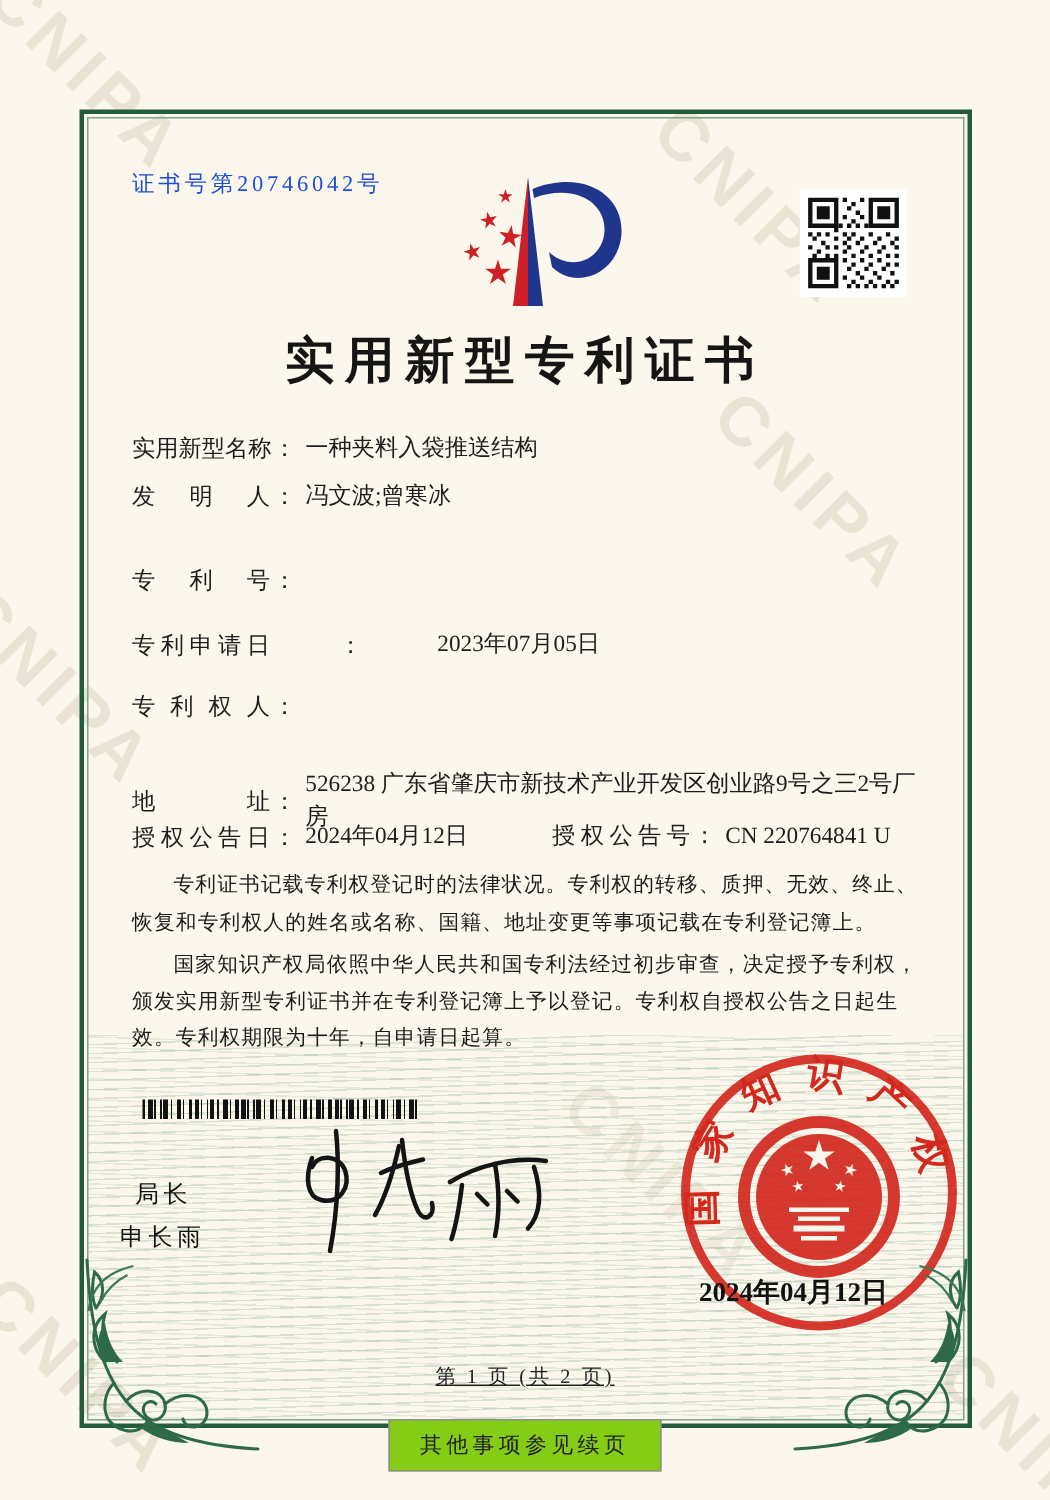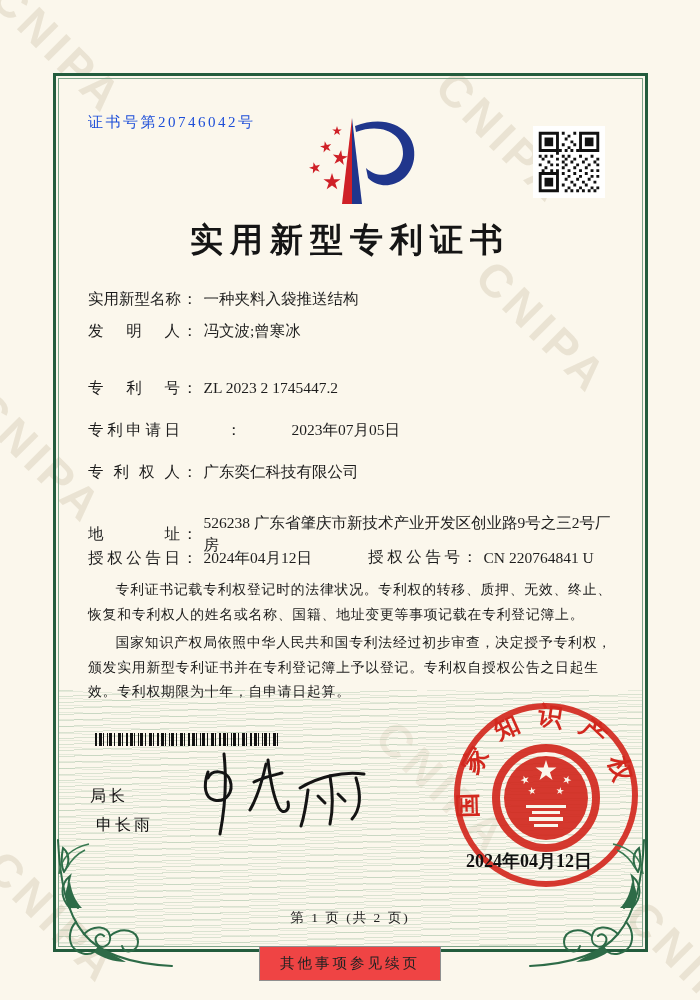--- a/index.html
+++ b/index.html
@@ -34,25 +34,25 @@
      background:repeating-linear-gradient(90deg,
        #121212 0 2px, rgba(0,0,0,0) 2px 4px,
        #121212 4px 7px, rgba(0,0,0,0) 7px 8px,
        #121212 8px 9px, rgba(0,0,0,0) 9px 12px,
        #121212 12px 13px, rgba(0,0,0,0) 13px 14px,
        #121212 14px 17px, rgba(0,0,0,0) 17px 19px,
        #121212 19px 20px, rgba(0,0,0,0) 20px 23px,
        #121212 23px 26px, rgba(0,0,0,0) 26px 27px,
        #121212 27px 28px, rgba(0,0,0,0) 28px 31px);}
   .signer-title{position:absolute;left:90px;top:786px;font:16px "Liberation Sans",sans-serif;letter-spacing:3px;color:#111;}
-  .signer-name{position:absolute;left:96px;top:815px;font:16px "Liberation Sans",sans-serif;letter-spacing:3px;color:#111;}
+  .signer-name{position:absolute;left:80px;top:815px;font:16px "Liberation Sans",sans-serif;letter-spacing:3px;color:#111;}
   .signature{position:absolute;left:180px;top:748px;}
   .seal{position:absolute;left:452px;top:701px;}
-  .page-info{position:absolute;left:0;right:0;top:909px;text-align:center;font-size:13.5px;letter-spacing:2px;color:#222;}
-  .cont-box{position:absolute;left:50%;transform:translateX(-50%);top:946px;background:#ef4444;
+  .page-info{position:absolute;left:0;right:0;top:909px;text-align:center;font-size:13.5px;letter-spacing:2px;color:#222;text-decoration:underline;}
+  .cont-box{position:absolute;left:50%;transform:translateX(-50%);top:946px;background:#84cc16;
      border:1px solid #8f8f8f;padding:7px 20px;font-size:14.5px;letter-spacing:3px;color:#222;z-index:6;}
   .flourish{position:absolute;z-index:3;pointer-events:none;}
   svg{display:block;}
 </style>
 </head>
 <body>
 
 <div class="page">
 
   <span class="wm" style="left:-25px;top:20px;">CNIPA</span>
@@ -143,31 +143,29 @@
       <span class="fvalue">一种夹料入袋推送结构</span>
   </div>
   <div class="frow" style="top:320px;">
     <span class="flabel">发明人</span>
       <span class="fcolon">：</span>
       <span class="fvalue">冯文波;曾寒冰</span>
   </div>
   <div class="frow" style="top:377px;">
     <span class="flabel">专利号</span>
       <span class="fcolon">：</span>
-      <span class="fvalue">ZL 2023 2 1745447.2</span>
   </div>
   <div class="frow" style="top:419px;gap:44px;">
     <span class="flabel">专利申请日</span>
       <span class="fcolon">：</span>
       <span class="fvalue">2023年07月05日</span>
   </div>
   <div class="frow" style="top:461px;">
     <span class="flabel">专利权人</span>
       <span class="fcolon">：</span>
-      <span class="fvalue">广东奕仁科技有限公司</span>
   </div>
   <div class="frow" style="top:512px;">
     <span class="flabel">地址</span>
       <span class="fcolon">：</span>
       <span class="fvalue">526238 广东省肇庆市新技术产业开发区创业路9号之三2号厂房</span>
   </div>
   <div class="frow" style="top:547px;font-family:Liberation Serif, serif;">
     <span class="flabel">授权公告日</span>
       <span class="fcolon">：</span>
       <span class="fvalue">2024年04月12日</span>

